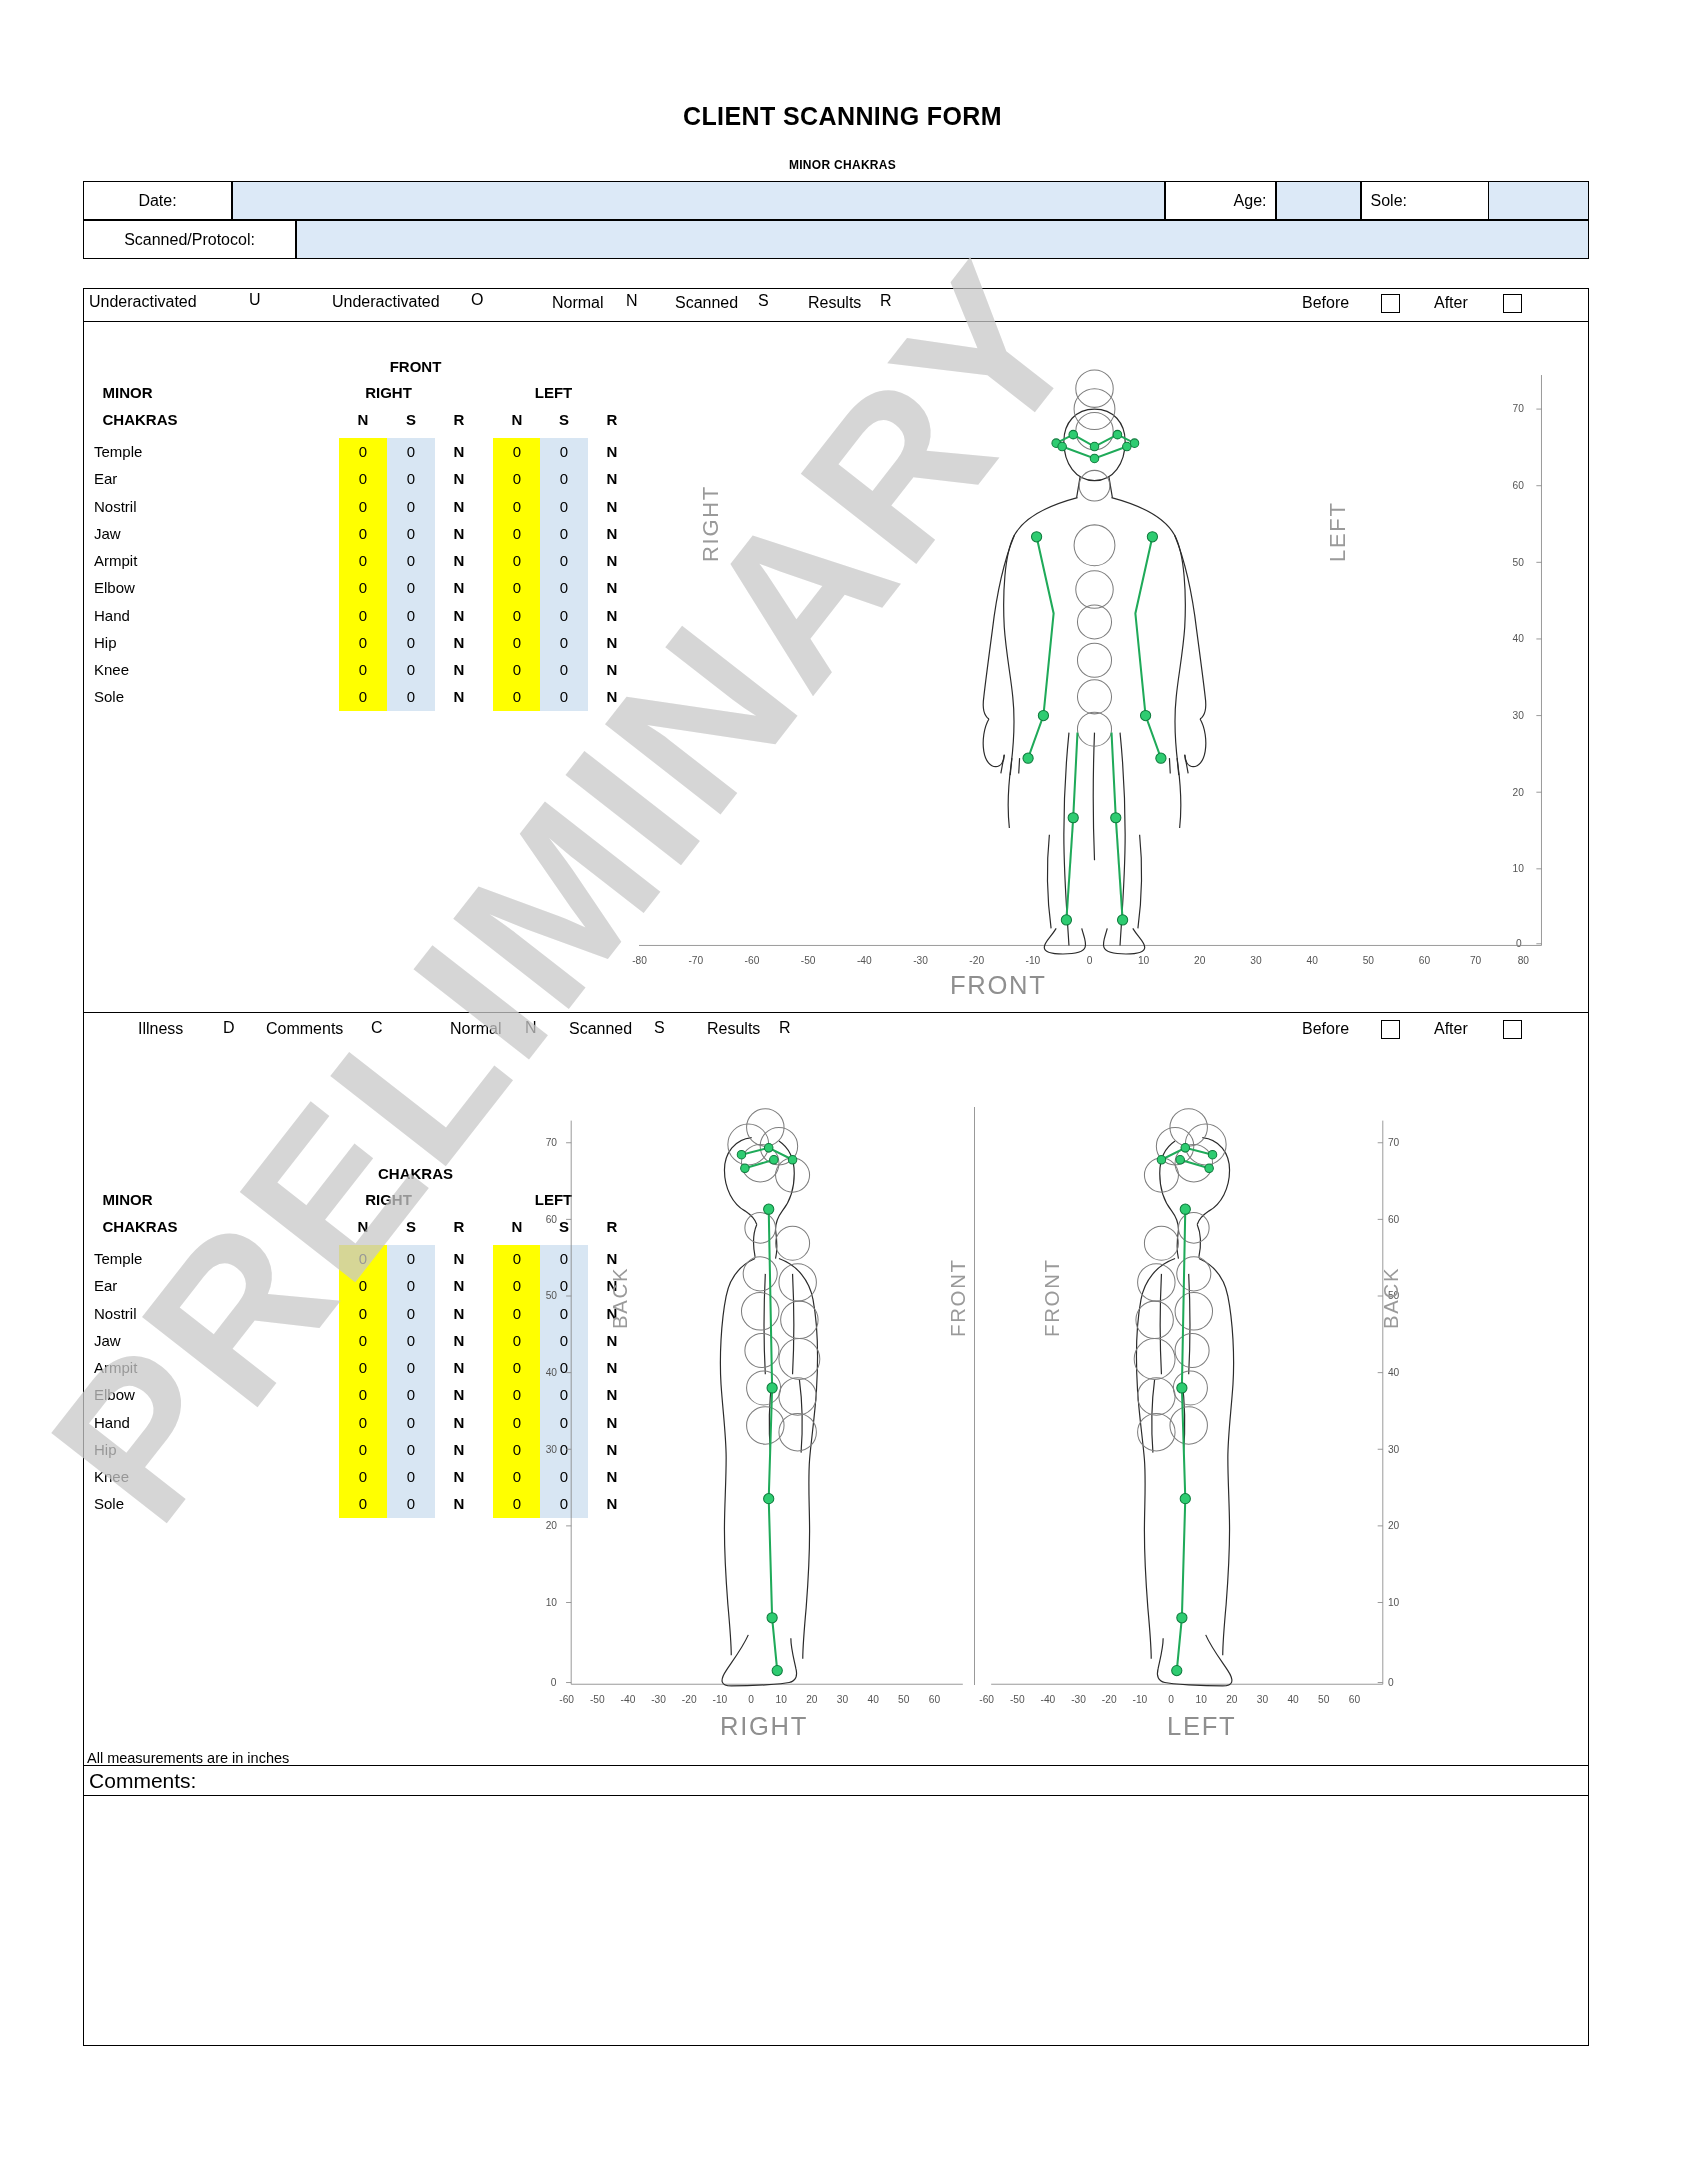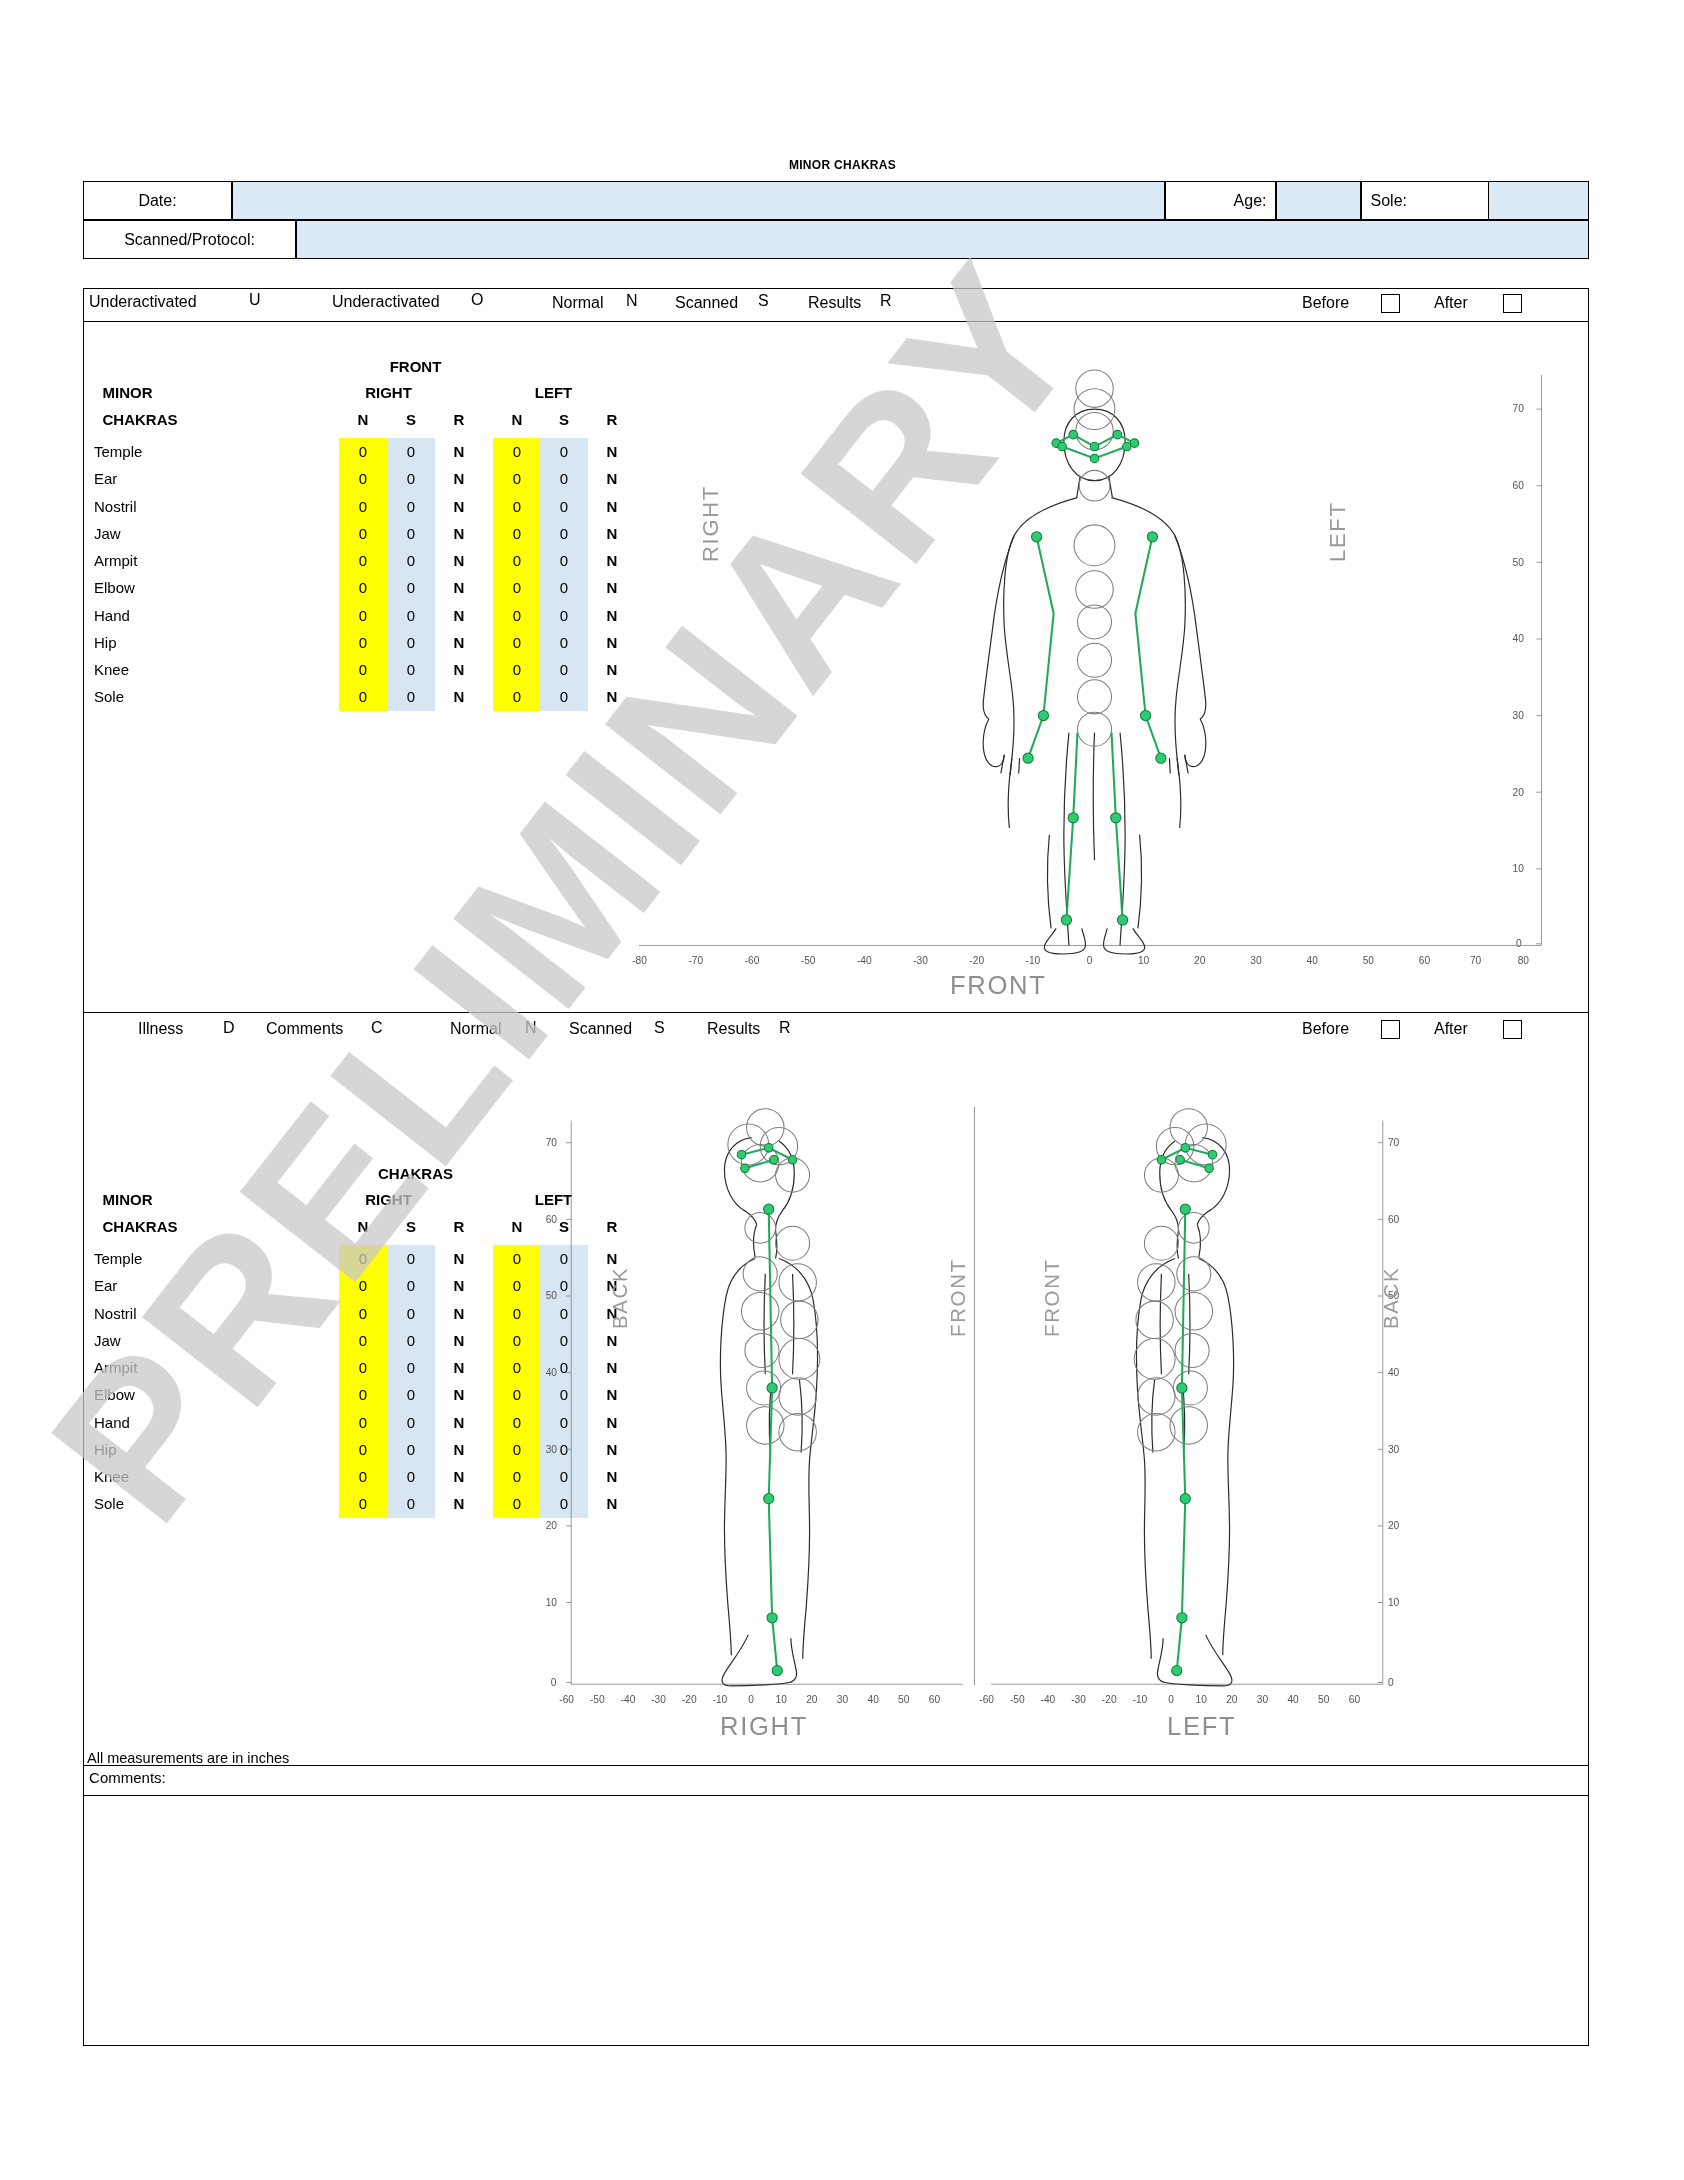--- a/index.html
+++ b/index.html
@@ -47,21 +47,21 @@
 
   
   .figwrap{position:absolute;}
   .sidelbl{position:absolute;color:#9a9a9a;font-size:22px;letter-spacing:1.7px;}
   .sidelbl.vert{transform:rotate(-90deg);transform-origin:left top;}
   .bigcap{position:absolute;color:#8f8f8f;font-size:25.6px;letter-spacing:1.7px;}
 
   
   .footnote{position:absolute;left:87px;top:1750px;font-size:14.5px;}
   .comments{position:absolute;left:83px;top:1765px;width:1506px;height:281px;border:0.9px solid #000;box-sizing:border-box;}
-  .comments .lab{position:absolute;left:5.1px;top:3.4px;font-size:15px;}
+  .comments .lab{position:absolute;left:5.1px;top:3.4px;font-size:21px;}
   .comm-top{position:absolute;left:83px;top:1765px;width:1506px;height:31px;border-bottom:0.9px solid #000;box-sizing:border-box;}
 
   .outer{position:absolute;left:83px;top:288px;width:1506px;height:1758px;border:0.9px solid #000;box-sizing:border-box;}
 
   
   .wm{
     position:absolute;left:128px;top:647px;width:1448px;height:1022px;
     color:#c9c9c9;font-size:213px;font-weight:bold;letter-spacing:5.1px;
     transform:rotate(-52deg);transform-origin:center center;
     opacity:.75;pointer-events:none;white-space:nowrap;
@@ -73,20 +73,21 @@
   .greendot{fill:#2ecc71;stroke:#0e7a3c;stroke-width:1.2;}
   .tick{stroke:#888;stroke-width:1;}
   .axisline{stroke:#888;stroke-width:1;}
   .ticktext{font-size:12px;fill:#555;font-family:"Liberation Sans",sans-serif;}
 </style>
 </head>
 <body>
 
 <div class="page">
 
+  <div class="title">CLIENT SCANNING FORM</div>
   <div class="subtitle">MINOR CHAKRAS</div>
 
   <div class="hdr">
     <div class="cell lbl" style="left:0;top:0;width:149px;">Date:</div>
     <div class="cell fill" style="left:149px;top:0;width:933px;"></div>
     <div class="cell lbl" style="left:1082px;top:0;width:111px;justify-content:flex-end;padding-right:8.5px;">Age:</div>
     <div class="cell fill" style="left:1193px;top:0;width:85px;"></div>
     <div class="cell lbl" style="left:1278px;top:0;width:128px;justify-content:flex-start;padding-left:8.5px;">Sole:</div>
     <div class="cell fill" style="left:1405px;top:0;width:101px;"></div>
 

